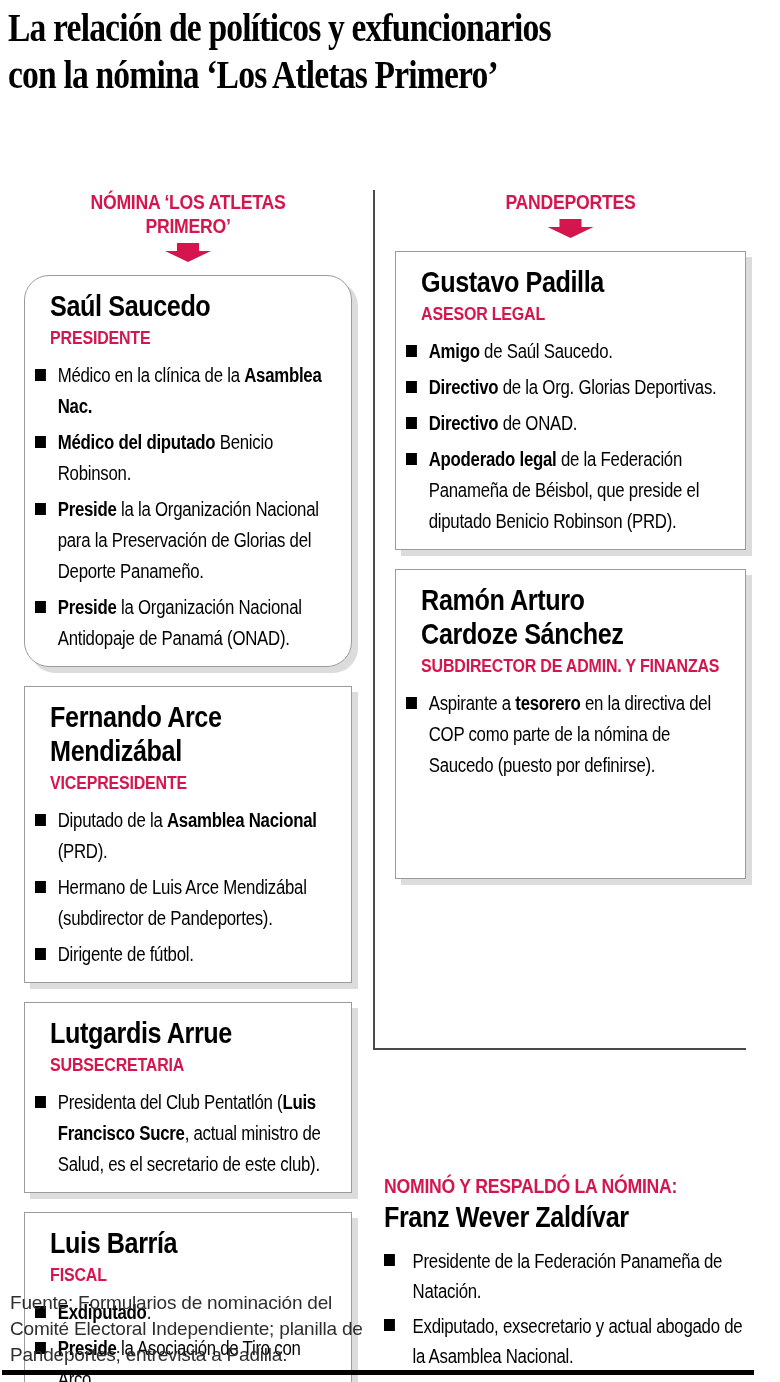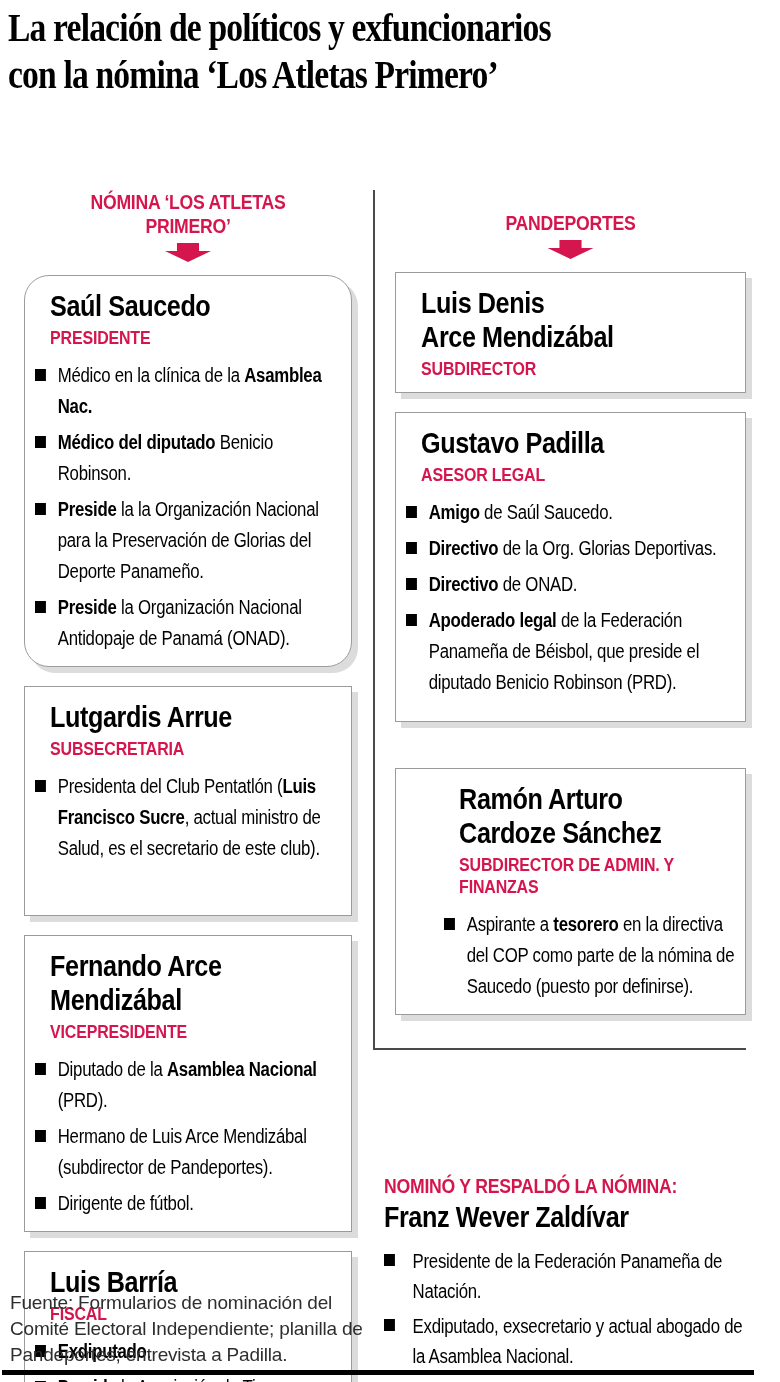--- a/index.html
+++ b/index.html
@@ -21,21 +21,21 @@
     white-space:pre-line;color:#000;
     transform:scaleX(0.84);transform-origin:0 0;width:119%;
   }
   .subtitle{
     margin-top:16px;font-size:29px;font-weight:400;color:#1c1c1c;letter-spacing:-0.2px;
   }
 
   
   .col{position:absolute;top:190px;}
   .col-left{left:24px;width:328px;}
-  .col-right{left:395px;width:351px;margin-top:21px;}
+  .col-right{left:395px;width:351px;}
   .col-header{
     text-align:center;color:var(--accent);font-weight:bold;font-size:21px;line-height:24px;
     letter-spacing:-0.3px;transform:scaleX(0.84);transform-origin:center top;
   }
   .down-arrow{
     width:46px;height:19px;background:var(--accent);margin:5px auto 0 auto;
     clip-path:polygon(26% 0,74% 0,74% 42%,100% 42%,50% 100%,0 42%,26% 42%);
   }
 
   
@@ -131,46 +131,46 @@
               </div>
               <div class="bullet">
                 <span class="sq"></span>
                 <span class="btext"><b>Preside </b><span>la Organización Nacional Antidopaje de Panamá (ONAD).</span></span>
               </div>
             </div>
           </div>
         </div>
         <div class="card">
           <div class="card-inner">
+            <div class="person-name">Fernando Arce Mendizábal</div>
+            <div class="person-role">VICEPRESIDENTE</div>
+            <div class="bullets">
+              <div class="bullet">
+                <span class="sq"></span>
+                <span class="btext"><span>Diputado de la </span><b>Asamblea Nacional</b><span> (PRD).</span></span>
+              </div>
+              <div class="bullet">
+                <span class="sq"></span>
+                <span class="btext"><span>Hermano de Luis Arce Mendizábal (subdirector de Pandeportes).</span></span>
+              </div>
+              <div class="bullet">
+                <span class="sq"></span>
+                <span class="btext"><span>Dirigente de fútbol.</span></span>
+              </div>
+            </div>
+          </div>
+        </div>
+        <div class="card">
+          <div class="card-inner">
             <div class="person-name">Lutgardis Arrue</div>
             <div class="person-role">SUBSECRETARIA</div>
             <div class="bullets">
               <div class="bullet">
                 <span class="sq"></span>
                 <span class="btext"><span>Presidenta del Club Pentatlón (</span><b>Luis Francisco Sucre</b><span>, actual ministro de Salud, es el secretario de este club).</span></span>
-              </div>
-            </div>
-          </div>
-        </div>
-        <div class="card">
-          <div class="card-inner">
-            <div class="person-name">Fernando Arce Mendizábal</div>
-            <div class="person-role">VICEPRESIDENTE</div>
-            <div class="bullets">
-              <div class="bullet">
-                <span class="sq"></span>
-                <span class="btext"><span>Diputado de la </span><b>Asamblea Nacional</b><span> (PRD).</span></span>
-              </div>
-              <div class="bullet">
-                <span class="sq"></span>
-                <span class="btext"><span>Hermano de Luis Arce Mendizábal (subdirector de Pandeportes).</span></span>
-              </div>
-              <div class="bullet">
-                <span class="sq"></span>
-                <span class="btext"><span>Dirigente de fútbol.</span></span>
               </div>
             </div>
           </div>
         </div>
         <div class="card">
           <div class="card-inner">
             <div class="person-name">Luis Barría</div>
             <div class="person-role">FISCAL</div>
             <div class="bullets">
               <div class="bullet">
@@ -184,27 +184,20 @@
             </div>
           </div>
         </div>
       </div>
   </div>
 
   <div class="col col-right">
     <div class="col-header">PANDEPORTES</div>
     <div class="down-arrow"></div>
     <div>
-        <div class="card">
-          <div class="card-inner">
-            <div class="person-name">Luis Denis
-Arce Mendizábal</div>
-            <div class="person-role">SUBDIRECTOR</div>
-          </div>
-        </div>
         <div class="card">
           <div class="card-inner">
             <div class="person-name">Gustavo Padilla</div>
             <div class="person-role">ASESOR LEGAL</div>
             <div class="bullets">
               <div class="bullet">
                 <span class="sq"></span>
                 <span class="btext"><b>Amigo </b><span>de Saúl Saucedo.</span></span>
               </div>
               <div class="bullet">

